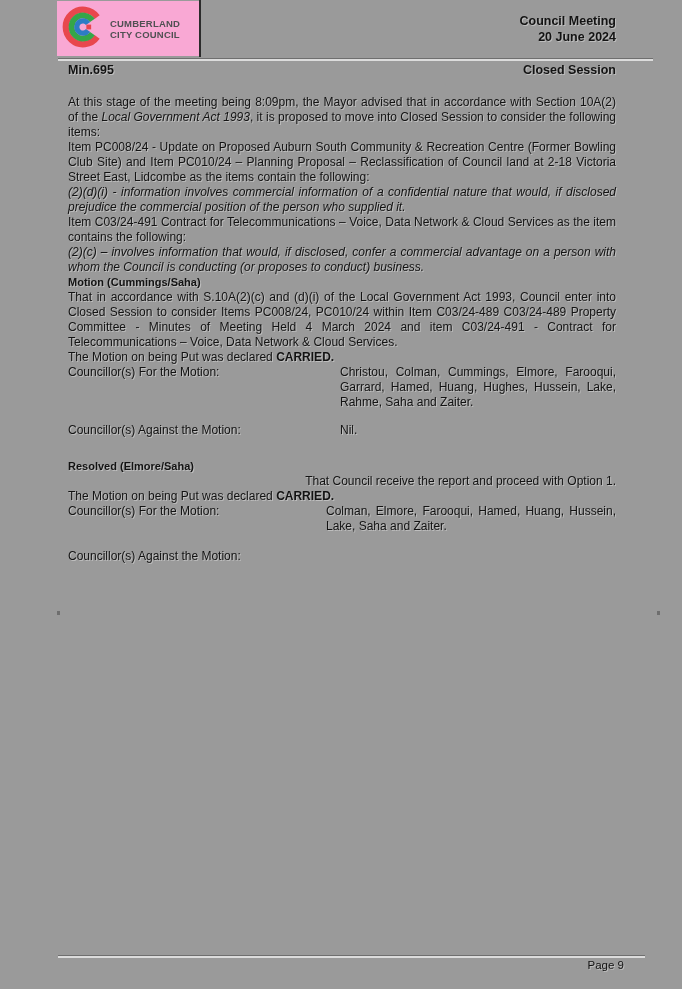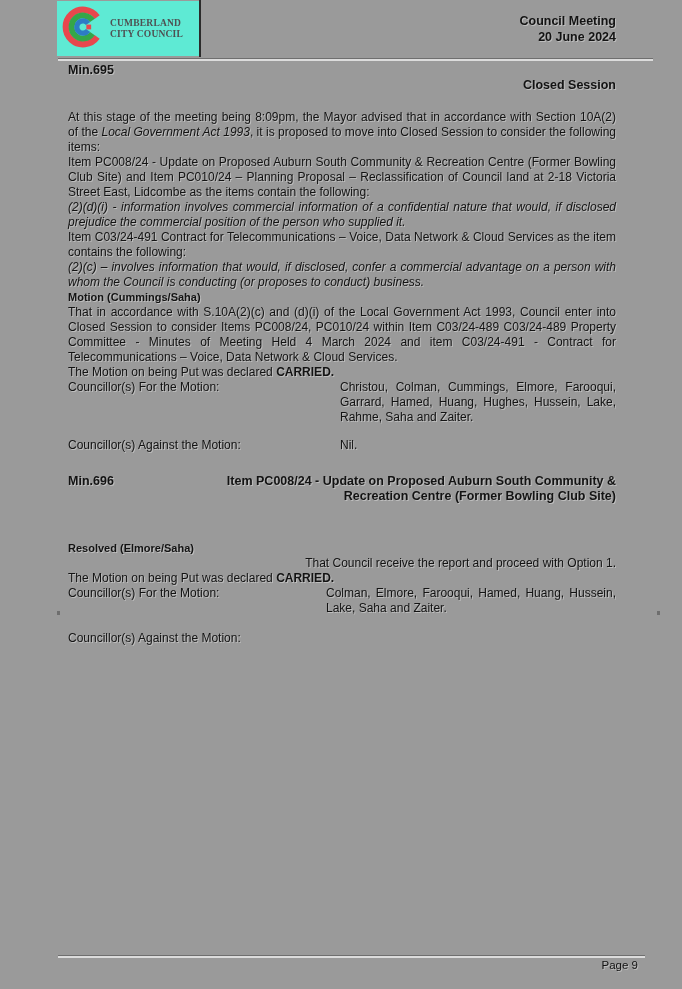--- a/index.html
+++ b/index.html
@@ -7,22 +7,22 @@
     position:relative;
     width:682px;height:989px;
     background:#9a9a9a;
     font-family:"Liberation Sans", sans-serif;
     color:#131313;
     overflow:hidden;
   }
   
   .logo-box{
     position:absolute;left:57px;top:1px;width:142px;height:55px;
-    background:#5eead4;display:flex;align-items:center;gap:4px;
-    padding-left:3px;box-sizing:border-box;font-family:Liberation Serif, serif;
+    background:#f9a8d4;display:flex;align-items:center;gap:4px;
+    padding-left:3px;box-sizing:border-box;
   }
   .logo-mark{flex:0 0 auto;}
   .logo-text{
     font-size:9.5px;line-height:11px;font-weight:bold;
     color:#4f5052;letter-spacing:.2px;
   }
   .header-divider{
     position:absolute;left:199px;top:0;width:2px;height:57px;background:#2b2b2b;
   }
   .header-meta{
@@ -47,28 +47,28 @@
   .min-no{width:102px;flex:0 0 auto;}
   .min-title{flex:1;text-align:right;}
   .subhead{font-weight:bold;font-size:11px;line-height:15px;margin:0;text-align:left;}
   .em{font-style:italic;}
   .b{font-weight:bold;}
   .vote-row{display:flex;}
   .vote-label{width:272px;flex:0 0 auto;}
   .vote-label.narrow{width:258px;}
   .vote-names{flex:1;text-align:justify;}
   
-  .mb17{margin-bottom:17px;flex-direction:column;} .mb23{margin-bottom:23px;} .mb9{margin-bottom:9px;}
+  .mb17{margin-bottom:17px;} .mb23{margin-bottom:23px;} .mb9{margin-bottom:9px;}
   .mb16{margin-bottom:16px;} .mb18{margin-bottom:18px;} .mb15{margin-bottom:15px;}
   .mb11{margin-bottom:11px;} .mb27{margin-bottom:27px;} .mb19{margin-bottom:19px;}
   .mb13{margin-bottom:13px;} .mb21{margin-bottom:21px;} .mb37{margin-bottom:37px;}
   .mb10{margin-bottom:10px;} .mb20{margin-bottom:20px;}
   
   .page-label{
-    position:absolute;left:58px;top:959px;width:580px;text-align:right;
+    position:absolute;left:44px;top:959px;width:580px;text-align:right;
     font-size:11.5px;text-shadow:1px 1px 0 rgba(236,236,236,.45);
   }
   .artifact{position:absolute;width:3px;height:4px;background:#6e6e6e;}
 </style>
 </head>
 <body>
 
 <div class="page">
 
   <div class="logo-box">
@@ -117,24 +117,20 @@
 
     <div class="vote-row mb13">
       <span class="vote-label">Councillor(s) For the Motion:</span>
       <span class="vote-names">Christou, Colman, Cummings, Elmore, Farooqui, Garrard, Hamed, Huang, Hughes, Hussein, Lake, Rahme, Saha and Zaiter.</span>
     </div>
     <div class="vote-row mb21">
       <span class="vote-label">Councillor(s) Against the Motion:</span>
       <span class="vote-names">Nil.</span>
     </div>
 
-    <div class="minhead mb37">
-      <span class="min-no">Min.696</span>
-      <span class="min-title">Item PC008/24 - Update on Proposed Auburn South Community &amp; Recreation Centre (Former Bowling Club Site)</span>
-    </div>
 
     <p class="subhead mb17">Resolved (Elmore/Saha)</p>
 
     <p class="mb10" style="text-align:right;">That Council receive the report and proceed with Option 1.</p>
 
     <p class="mb20" style="text-align:left;"><span>The Motion on being Put was declared </span><span class="b">CARRIED.</span></p>
 
     <div class="vote-row mb15">
       <span class="vote-label narrow">Councillor(s) For the Motion:</span>
       <span class="vote-names">Colman, Elmore, Farooqui, Hamed, Huang, Hussein, Lake, Saha and Zaiter.</span>

